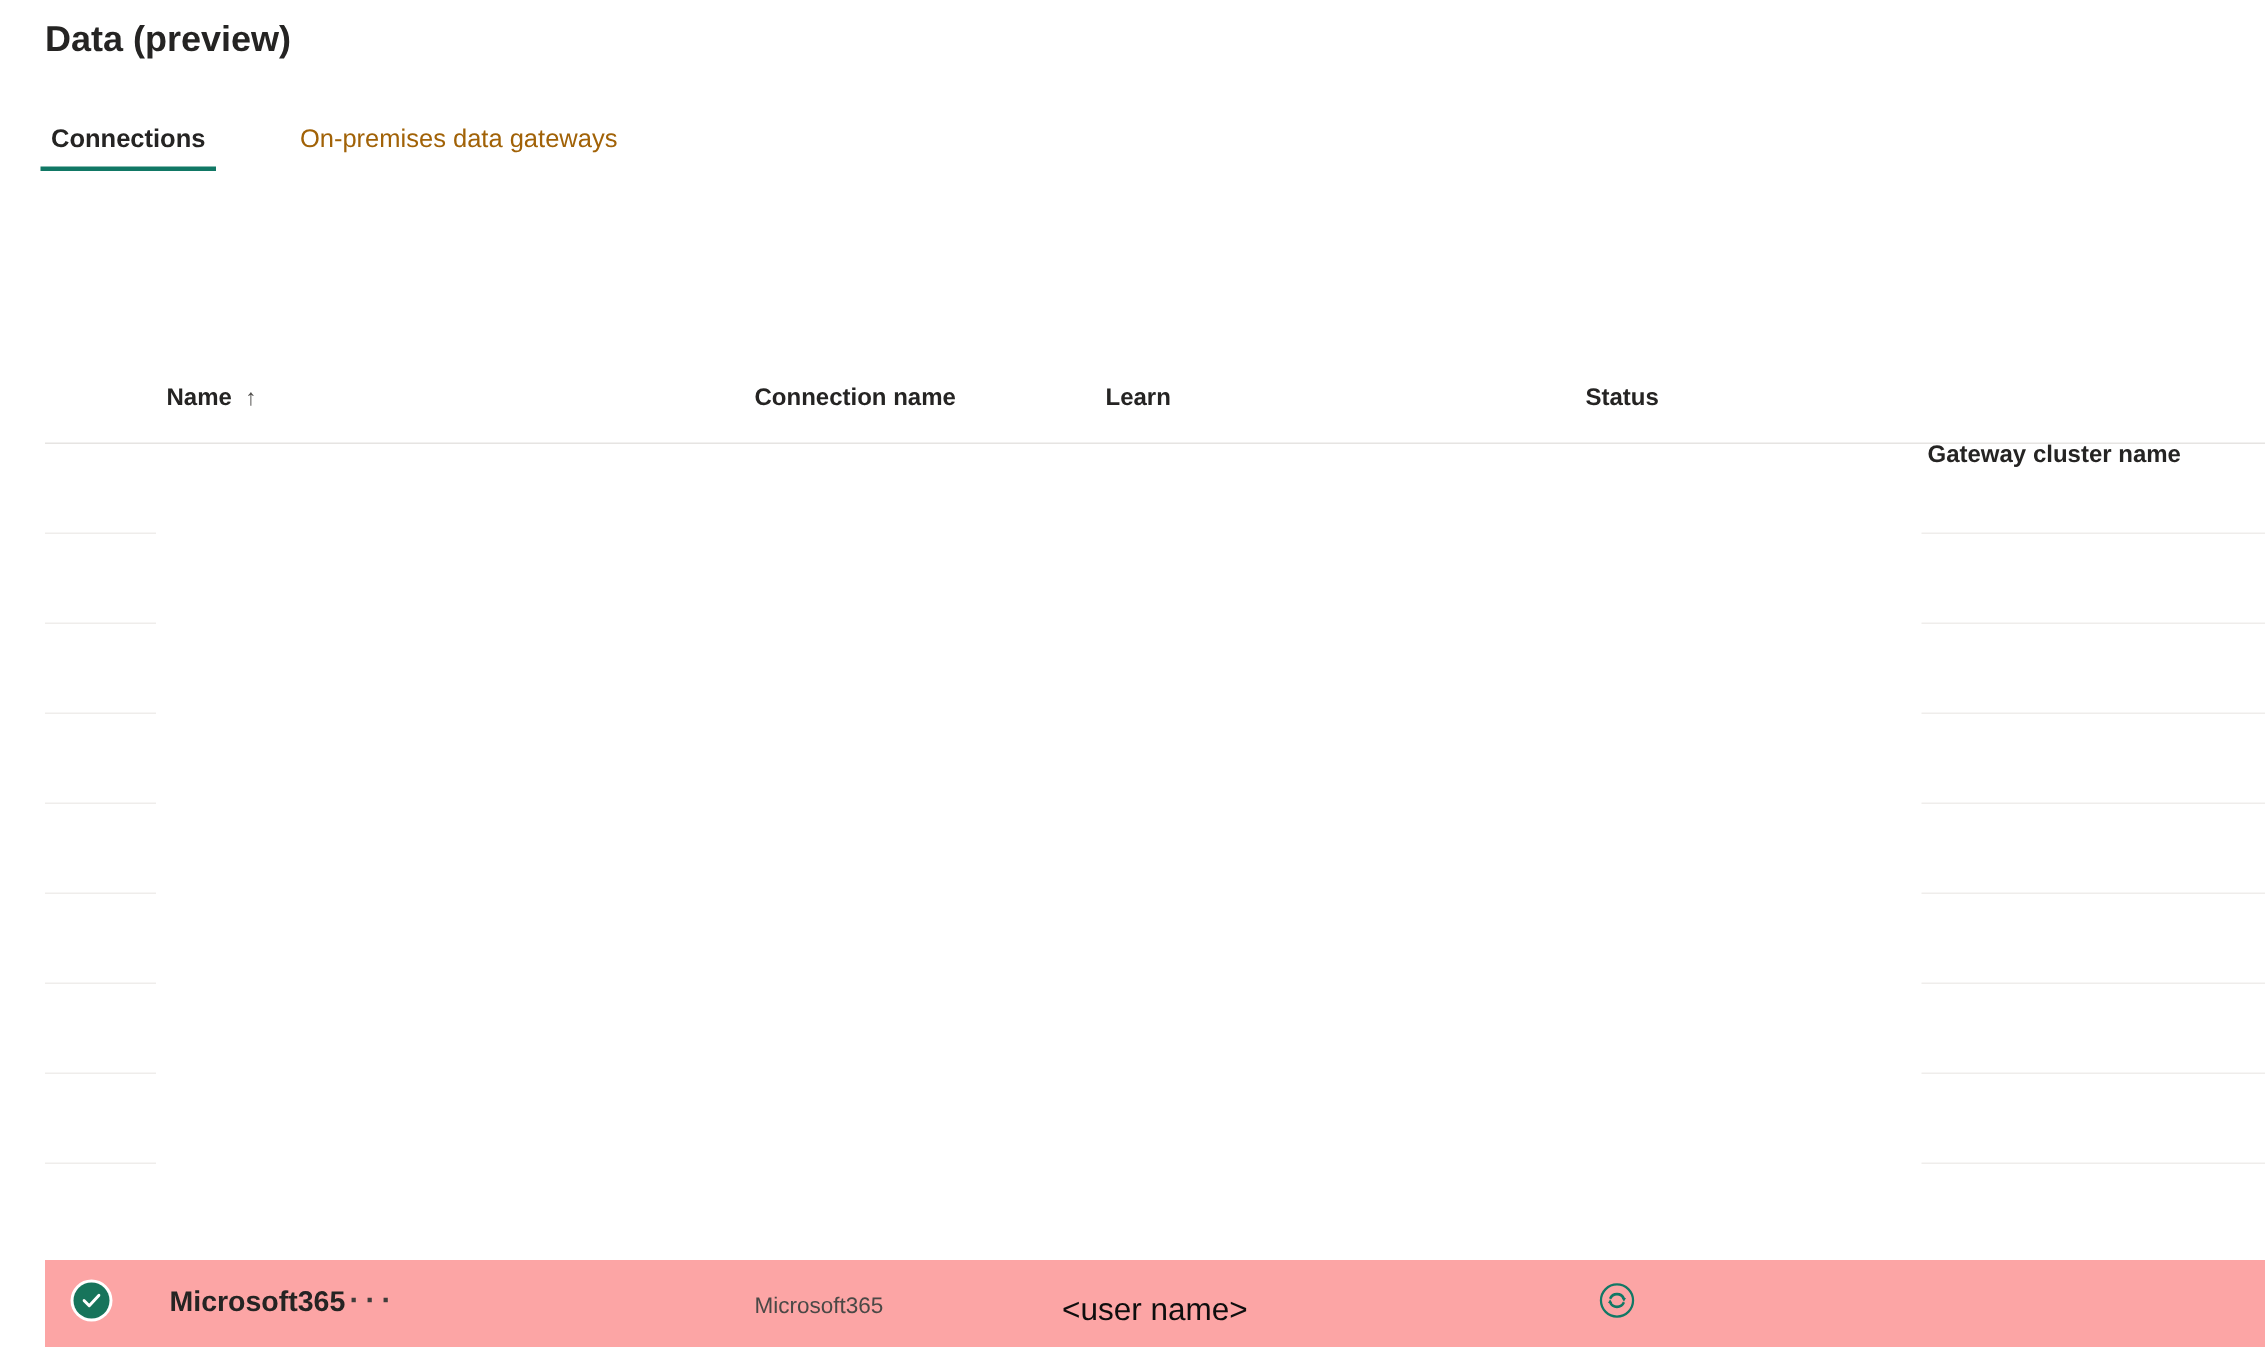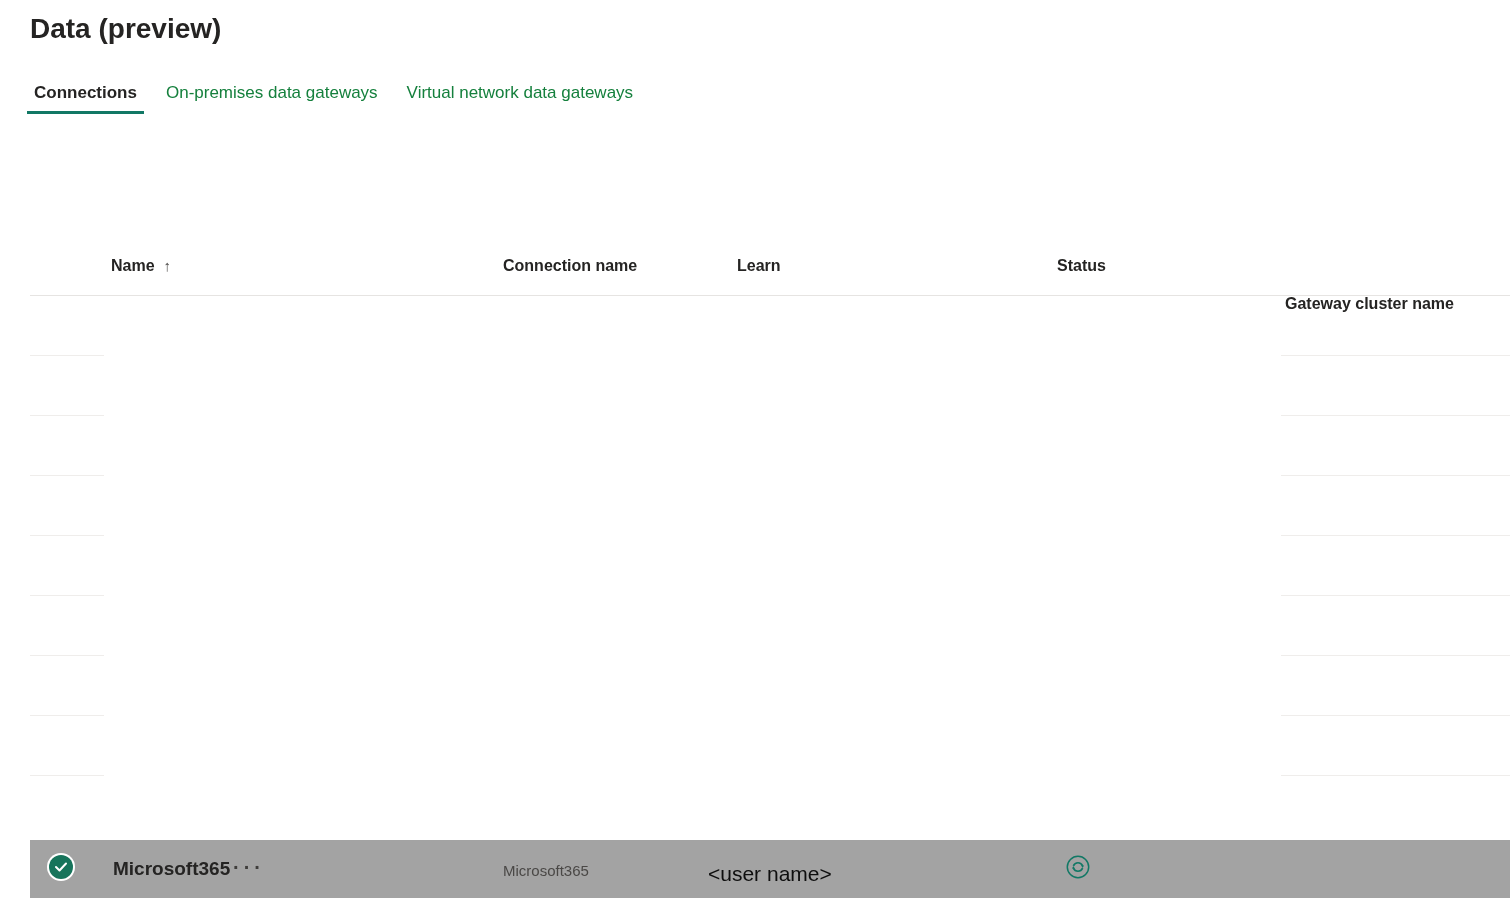--- a/index.html
+++ b/index.html
@@ -8,32 +8,32 @@
 
   .screen {
     position:relative;
     width:1510px; height:898px;
     background:#ffffff;
     overflow:hidden;
   }
 
   .page-title {
     position:absolute; left:30px; top:13px;
-    font-size:28px; font-weight:700; color:#252423;
+    font-size:24px; font-weight:700; color:#252423;
   }
 
   
   .tabs {
     position:absolute; left:27px; top:82px;
-    display:flex; gap:15px;
+    display:flex; gap:49px;
   }
   .tab {
     padding:0 7px 8px 7px;
     font-size:17px; line-height:21px;
-    color:#15803d;
+    color:#a16207;
     border-bottom:3px solid transparent;
     cursor:pointer;
     white-space:nowrap;
   }
   .tab.active {
     font-weight:700; color:#252423;
     border-bottom-color:#117865;
   }
 
   
@@ -78,21 +78,21 @@
   .empty-row .stub-right {
     position:absolute; left:1281px; right:0; bottom:0; height:1px;
     background:#efedeb;
   }
   .empty-row.last { height:64px; }
 
   
   .selected-row {
     position:absolute; left:30px; top:840px;
     width:1480px; height:58px;
-    background:#a3a3a3;
+    background:#fca5a5;
     cursor:pointer;
   }
   .check-badge {
     position:absolute; left:19px; top:15px;
     width:24px; height:24px; border-radius:50%;
     background:#17745b;
     box-shadow:0 0 0 2px #ffffff;
     display:flex; align-items:center; justify-content:center;
   }
   .row-name {
@@ -123,21 +123,20 @@
 </head>
 <body>
 
 <div class="screen">
 
   <div class="page-title">Data (preview)</div>
 
   <div class="tabs">
     <div class="tab active">Connections</div>
     <div class="tab">On-premises data gateways</div>
-    <div class="tab">Virtual network data gateways</div>
   </div>
 
 
   <div class="col-header ch-name">
     <span>Name</span><span class="sort-arrow">↑</span>
   </div>
   <div class="col-header ch-type">Connection name</div>
   <div class="col-header ch-users">Learn</div>
   <div class="col-header ch-status">Status</div>
   <div class="col-header ch-gateway">Gateway cluster name</div>

